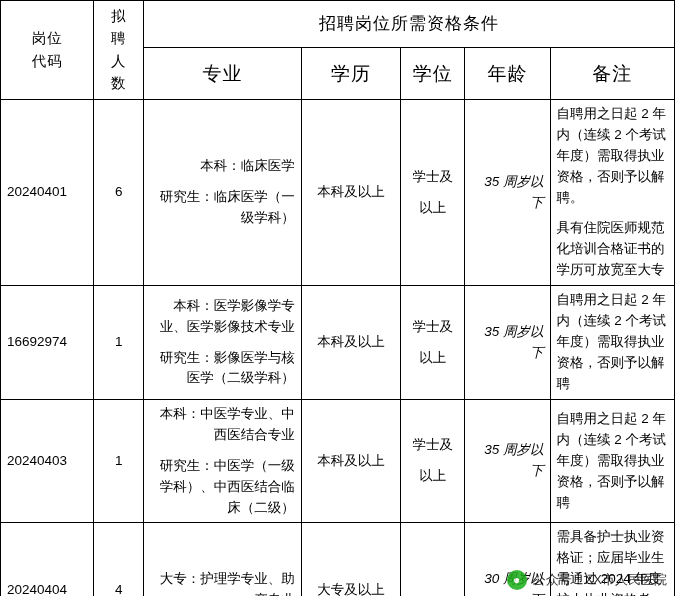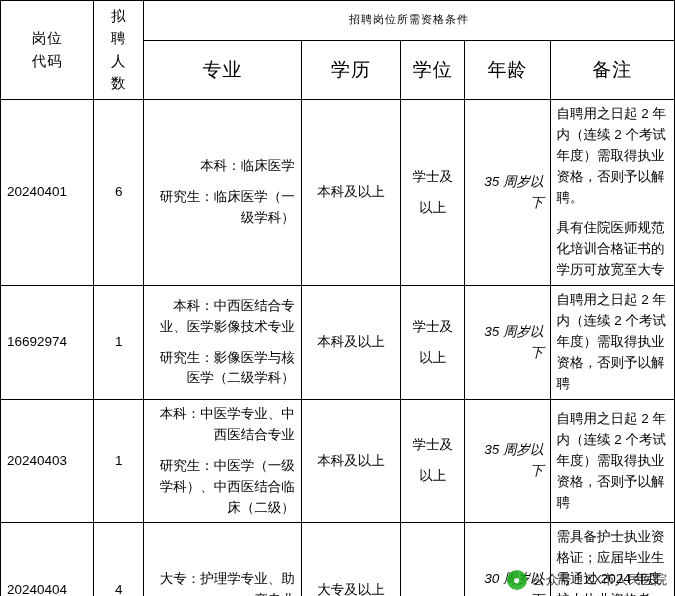--- a/index.html
+++ b/index.html
@@ -32,23 +32,22 @@
   .c-code   { width: 90px;  }
   .c-num    { width: 48px;  text-align: center; }
   .c-major  { width: 152px; text-align: right; }
   .c-edu    { width: 96px;  text-align: center; }
   .c-degree { width: 62px;  text-align: center; }
   .c-age    { width: 82px;  text-align: right; font-style: italic; }
   .c-remark { width: 120px; text-align: left; }
 
   .head-main {
     font-weight: bold;
-    font-size: 11px;
+    font-size: 17px;
     letter-spacing: 1px;
-    font-family: Liberation Mono, monospace;
   }
   .head-sub {
     text-align: center;
     font-weight: bold;
     font-size: 19px;
     letter-spacing: 1px;
   }
   .head-tall {
     text-align: center;
     font-weight: bold;
@@ -138,21 +137,21 @@
         <td class="c-age">35 周岁以下</td>
         <td class="c-remark">
           <div class="cell-para">自聘用之日起 2 年内（连续 2 个考试年度）需取得执业资格，否则予以解聘。</div>
           <div class="cell-para">具有住院医师规范化培训合格证书的学历可放宽至大专</div>
         </td>
       </tr>
       <tr>
         <td class="c-code">16692974</td>
         <td class="c-num">1</td>
         <td class="c-major">
-          <div class="cell-para">本科：中西医结合专业、医学影像技术专业</div>
+          <div class="cell-para">本科：医学影像学专业、医学影像技术专业</div>
           <div class="cell-para">研究生：影像医学与核医学（二级学科）</div>
         </td>
         <td class="c-edu">本科及以上</td>
         <td class="c-degree">
           <div class="cell-para">学士及</div>
           <div class="cell-para">以上</div>
         </td>
         <td class="c-age">35 周岁以下</td>
         <td class="c-remark">
           <div class="cell-para">自聘用之日起 2 年内（连续 2 个考试年度）需取得执业资格，否则予以解聘</div>

